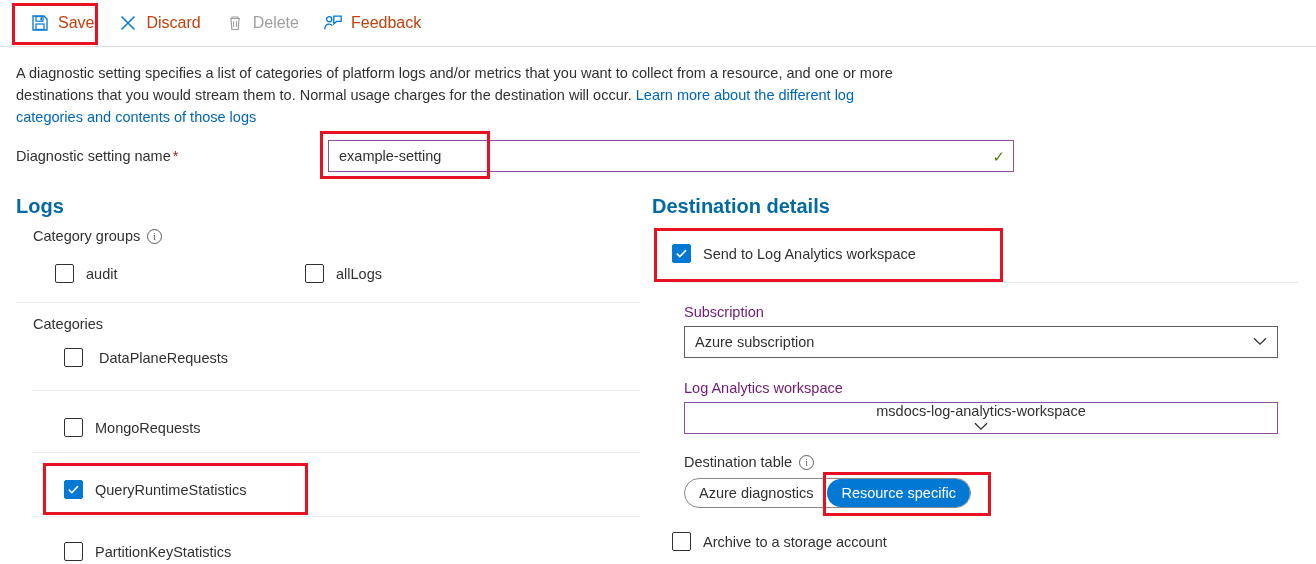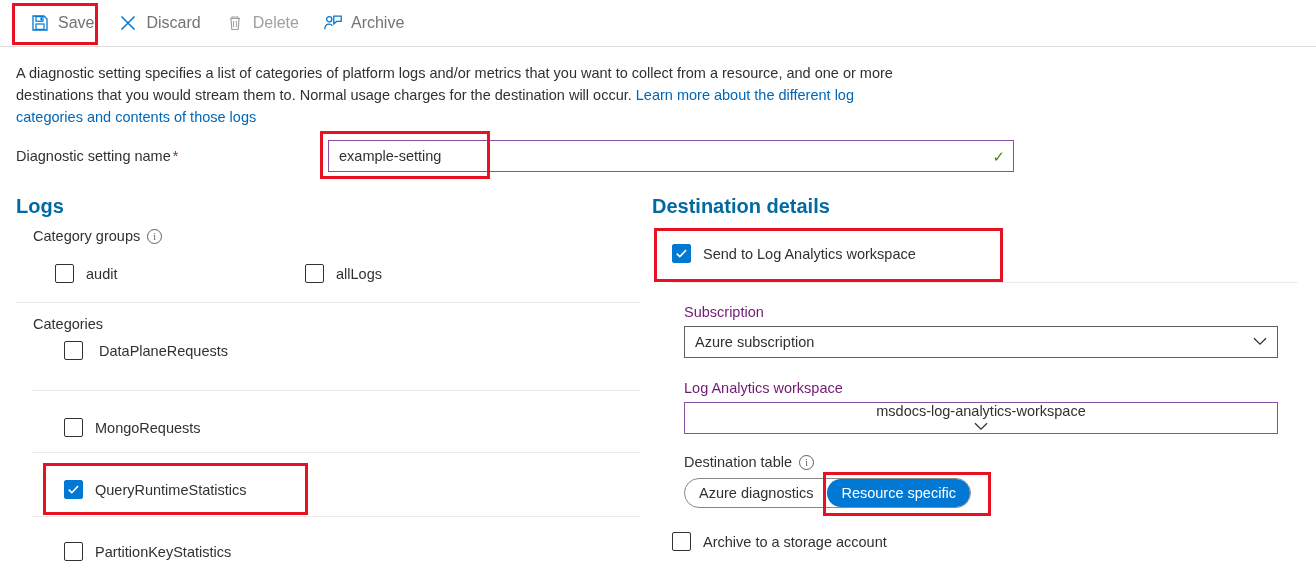--- a/index.html
+++ b/index.html
@@ -15,21 +15,21 @@
 
   
   #toolbar {
     position: absolute; left: 0; top: 0; width: 1316px; height: 47px;
     border-bottom: 1px solid #e1dfdd;
     display: flex; align-items: center;
   }
   .tb-item {
     display: flex; align-items: center; gap: 8px;
     height: 34px; padding: 0 10px; margin-left: 4px;
-    font-size: 16px; color: #737373; cursor: pointer; white-space: nowrap;
+    font-size: 16px; color: #c2410c; cursor: pointer; white-space: nowrap;
   }
   .tb-item.first { margin-left: 20px; }
   .tb-item.disabled { color: #a19f9d; cursor: default; }
   .tb-icon { display: inline-flex; align-items: center; justify-content: center; width: 20px; height: 20px; }
   .tb-label { line-height: 1; }
 
   
   #desc {
     position: absolute; left: 16px; top: 62px; width: 880px;
     font-size: 14.5px; line-height: 22px; color: #323130;
@@ -184,21 +184,21 @@
     </div>
 
     <div class="tb-item">
       <span class="tb-icon">
         <svg width="20" height="18" viewBox="0 0 20 18">
           <circle cx="6.2" cy="5.2" r="2.6" fill="none" stroke="#0078d4" stroke-width="1.3"></circle>
           <path d="M1.8 15.2c0-3.1 2-5 4.4-5 1.3 0 2.4.5 3.2 1.4" fill="none" stroke="#0078d4" stroke-width="1.3"></path>
           <path d="M10.8 2.2h7.4v5.2h-4.6l-2.8 2.4V7.4h0z" fill="none" stroke="#0078d4" stroke-width="1.3"></path>
         </svg>
       </span>
-      <span class="tb-label">Archive</span>
+      <span class="tb-label">Feedback</span>
     </div>
   </div>
 
   <div id="name-row">
     <div id="name-label">
       <span>Diagnostic setting name</span><span class="req">*</span>
     </div>
     <div id="name-field">
       <input type="text" value="example-setting" style="">
       <span id="name-check">✓</span>
@@ -230,21 +230,21 @@
         <span>allLogs</span>
       </div>
     </div>
 
     <div class="hr" style="top:74px;"></div>
 
     <div id="categories-label" class="sub-label">
       <span>Categories</span>
     </div>
 
-    <div class="cat-item cb-row" style="top:113px;gap:16px;">
+    <div class="cat-item cb-row" style="top:120px;gap:16px;">
       <span class="cb">
         
       </span>
       <span>DataPlaneRequests</span>
     </div>
     <div class="hr" style="top:162px;left:32px;width:608px;"></div>
 
     <div class="cat-item cb-row" style="top:190px;">
       <span class="cb">
         

